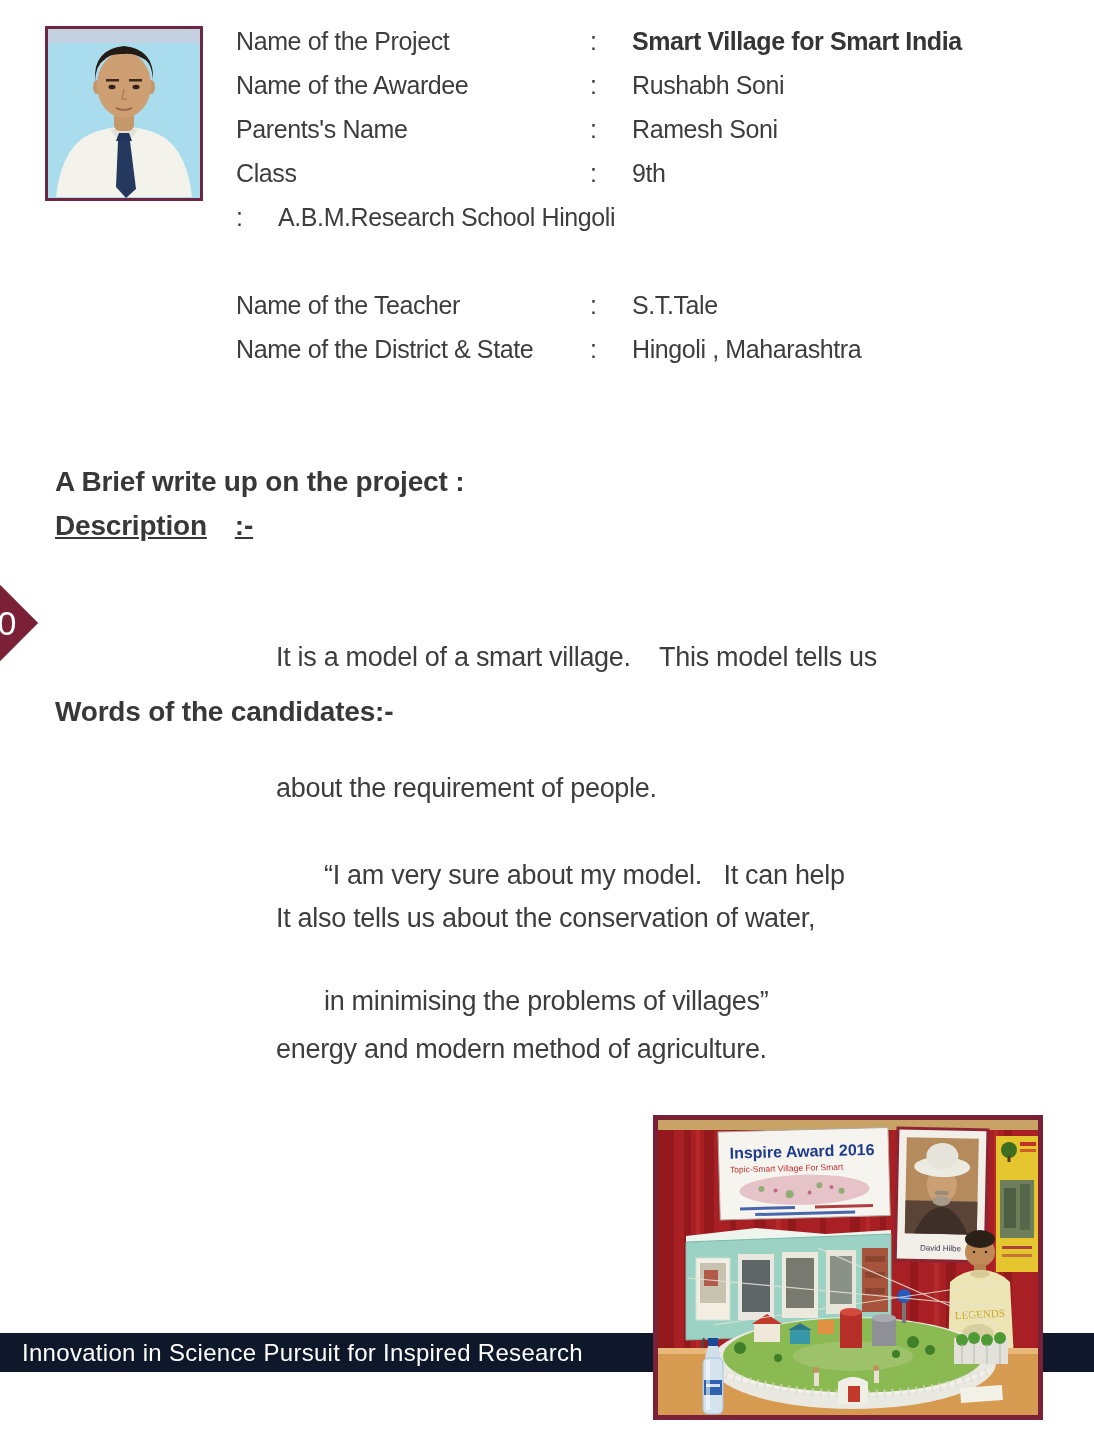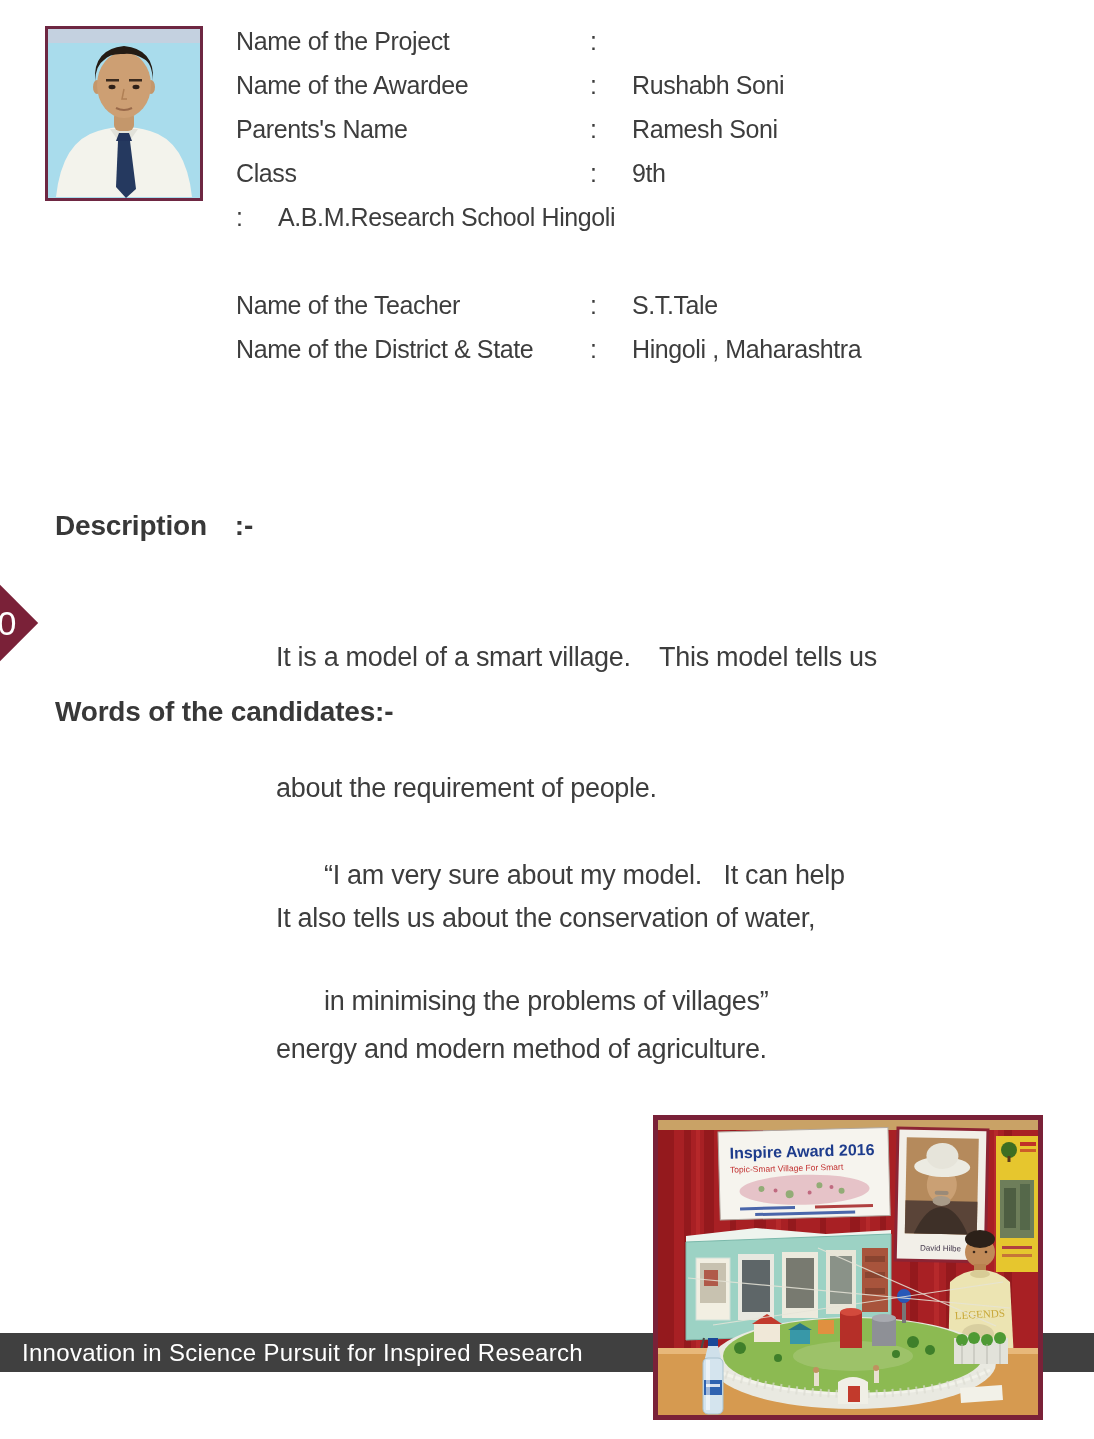--- a/index.html
+++ b/index.html
@@ -17,38 +17,38 @@
   
   .fields{position:absolute;left:236px;top:19px;font-size:25px;letter-spacing:-0.4px;}
   .frow{display:flex;height:44px;line-height:44px;white-space:nowrap;}
   .frow .flabel{width:354px;flex:0 0 354px;}
   .frow .fcolon{width:42px;flex:0 0 42px;}
   .frow .fvalue{white-space:nowrap;}
   .frow .fvalue.bold{font-weight:700;color:#353535;}
   .fspacer{height:44px;}
   
   .brief-heading{position:absolute;left:55px;top:462px;font-size:28px;font-weight:700;letter-spacing:-0.2px;line-height:40px;color:#383838;}
-  .desc-label{position:absolute;left:55px;top:506px;font-size:28px;font-weight:700;letter-spacing:-0.2px;line-height:40px;color:#383838;}
+  .desc-label{position:absolute;left:55px;top:506px;font-size:28px;font-weight:700;letter-spacing:-0.2px;line-height:40px;color:#383838;text-decoration:underline;}
   .desc-label .punct{margin-left:28px;}
   .desc-body{position:absolute;left:276px;top:549px;font-size:27px;line-height:43.5px;letter-spacing:-0.3px;white-space:pre;}
   .words-label{position:absolute;left:55px;top:692px;font-size:28px;font-weight:700;letter-spacing:-0.2px;line-height:40px;color:#383838;}
   .quote-body{position:absolute;left:276px;top:770px;font-size:27px;line-height:42px;letter-spacing:-0.3px;white-space:pre;margin-left:48px;}
   
   .page-arrow{
     position:absolute;left:-27px;top:596px;width:54px;height:54px;
     background:#7a2138;transform:rotate(45deg);
   }
   .page-digit{
     position:absolute;left:-5px;top:604px;width:24px;height:38px;
     font-size:34px;line-height:38px;color:#ffffff;text-align:center;z-index:2;
   }
   
   .footer-bar{
     position:absolute;left:0;top:1333px;width:1094px;height:39px;
-    background:#404040;z-index:1;
+    background:#0f172a;z-index:1;
   }
   .footer-bar span{
     display:block;padding-left:22px;line-height:39px;font-size:24px;
     color:#ffffff;letter-spacing:0.3px;white-space:nowrap;
   }
   
   .exhibit-photo{
     position:absolute;left:653px;top:1115px;width:390px;height:305px;
     border:5px solid #7a2138;box-sizing:border-box;background:#a82024;z-index:3;
   }
@@ -78,20 +78,21 @@
       <path d="M68,79 Q76,83 84,79" stroke="#9a6a4a" stroke-width="2" fill="none"></path>
       <polygon points="71,104 81,104 84,112 68,112" fill="#22345c"></polygon>
       <polygon points="70,112 82,112 88,160 78,169 68,158" fill="#25395f"></polygon>
     </svg>
   </div>
 
   <div class="fields">
     <div class="frow">
       <span class="flabel">Name of the Project</span>
       <span class="fcolon">:</span>
+      <span class="fvalue bold">Smart Village for Smart India</span>
     </div>
     <div class="frow">
       <span class="flabel">Name of the Awardee</span>
       <span class="fcolon">:</span>
       <span class="fvalue">Rushabh Soni</span>
     </div>
     <div class="frow">
       <span class="flabel">Parents's Name</span>
       <span class="fcolon">:</span>
       <span class="fvalue">Ramesh Soni</span>
@@ -111,20 +112,21 @@
       <span class="fcolon">:</span>
       <span class="fvalue">S.T.Tale</span>
     </div>
     <div class="frow">
       <span class="flabel">Name of the District &amp; State</span>
       <span class="fcolon">:</span>
       <span class="fvalue">Hingoli , Maharashtra</span>
     </div>
   </div>
 
+  <div class="brief-heading">A Brief write up on the project :</div>
 
   <div class="desc-label">
     <span>Description</span><span class="punct">:-</span>
   </div>
 
   <div class="desc-body">
     <div>It is a model of a smart village.    This model tells us</div>
     <div>about the requirement of people.</div>
     <div>It also tells us about the conservation of water,</div>
     <div>energy and modern method of agriculture.</div>

